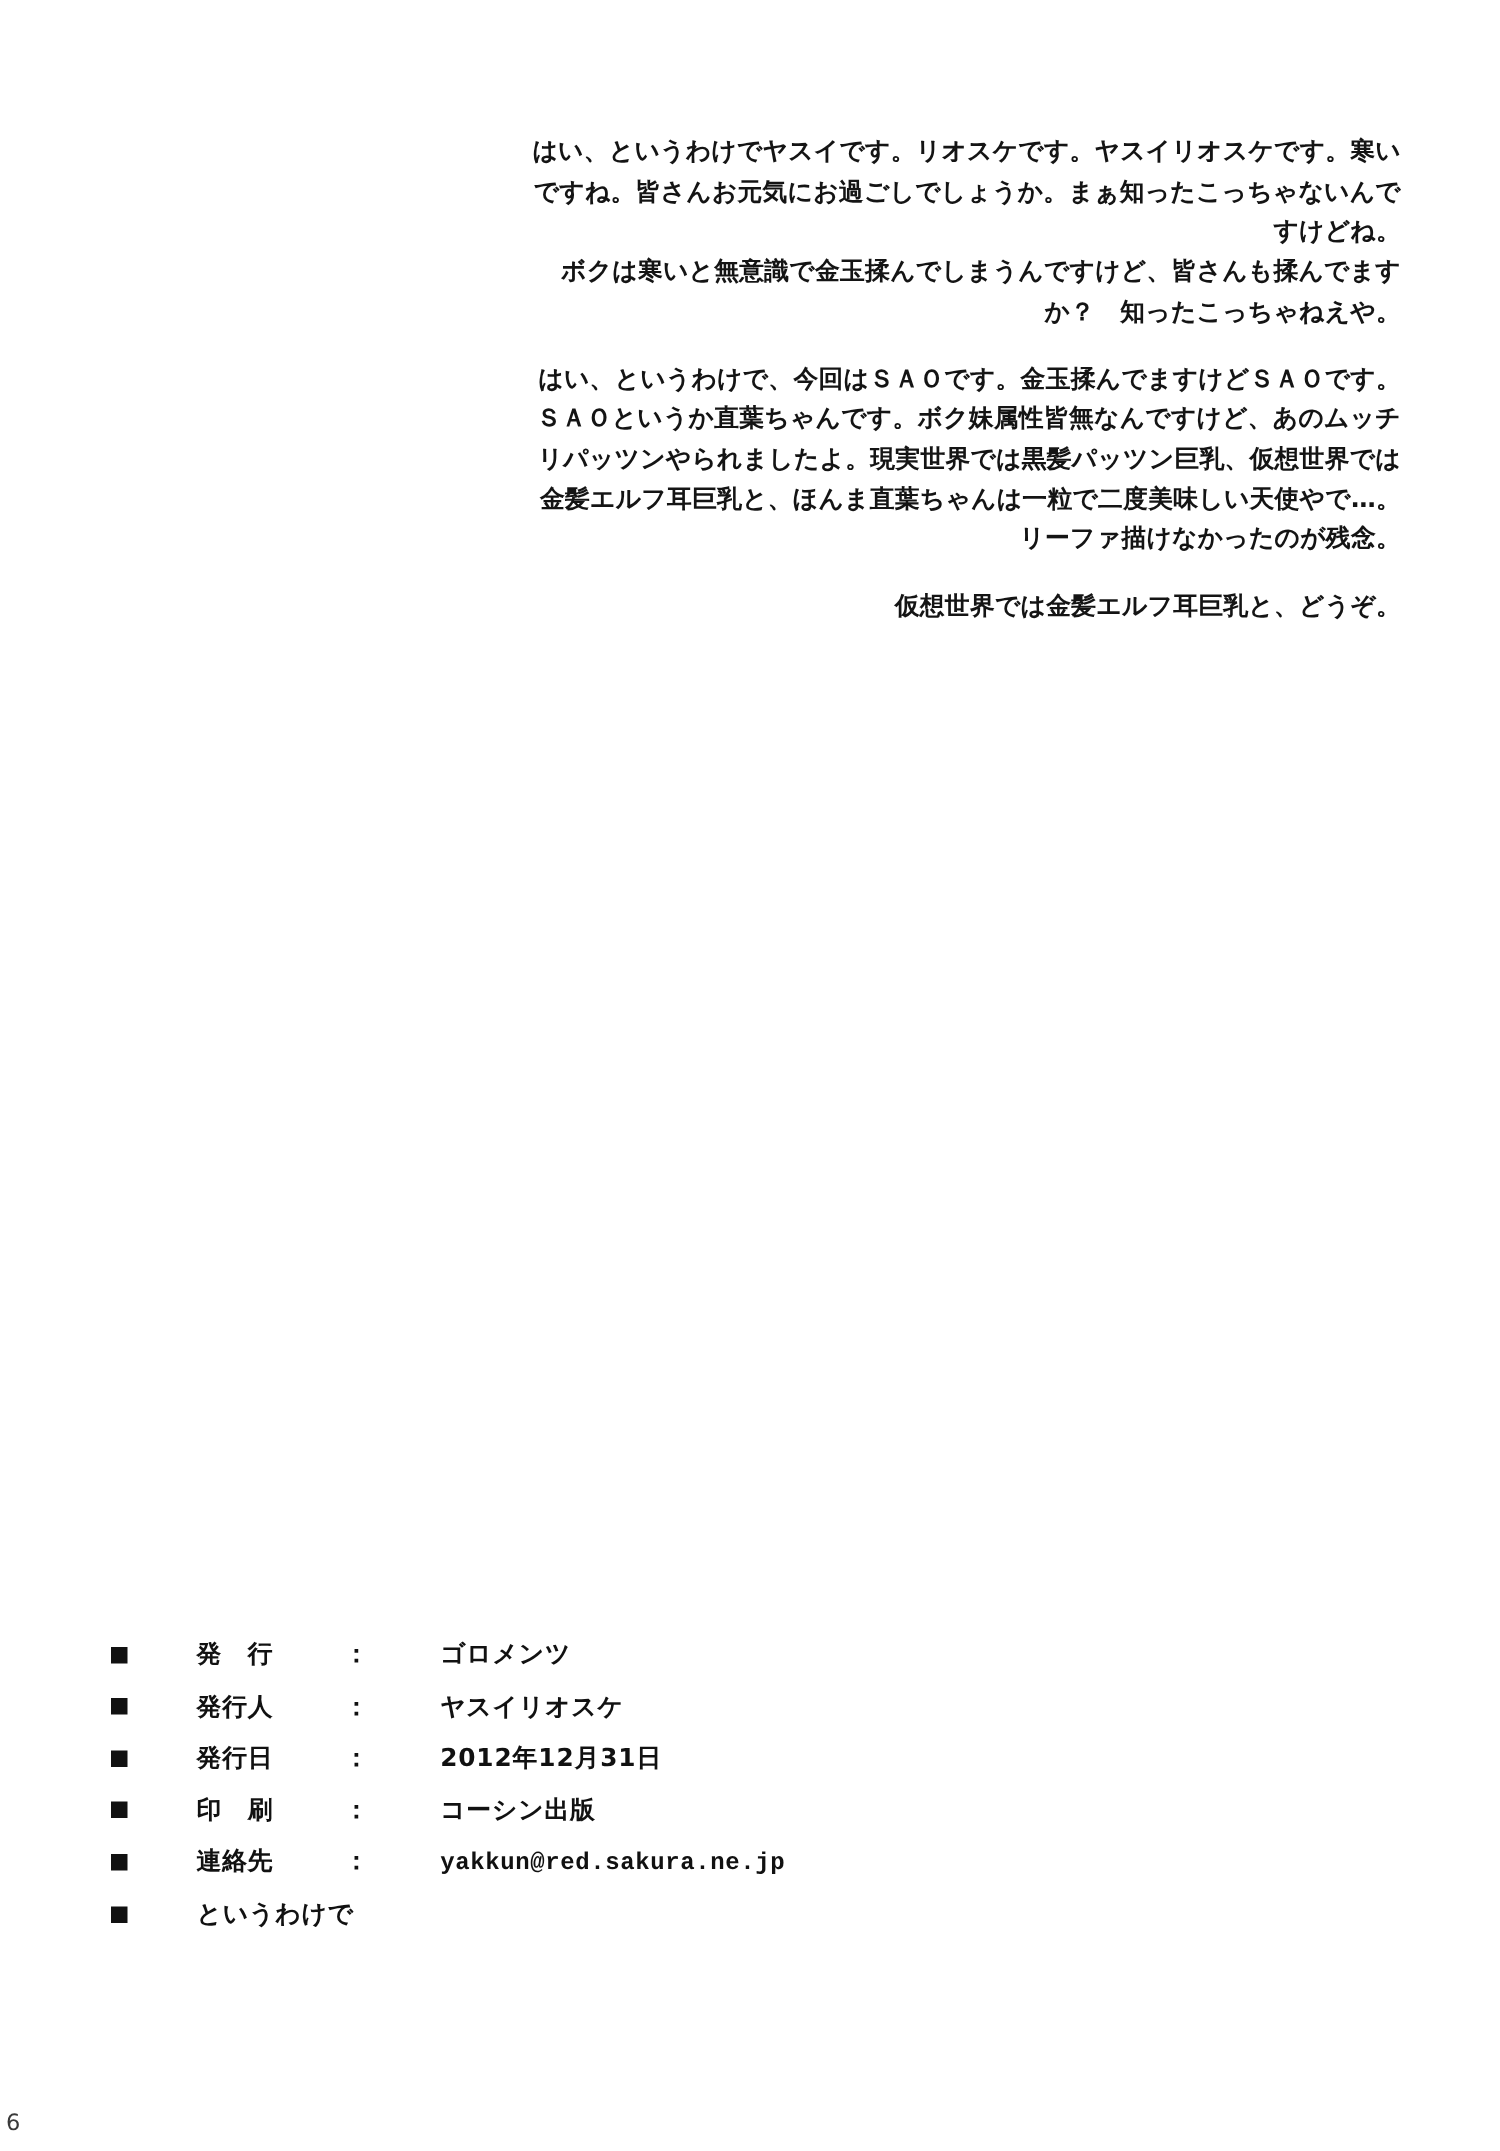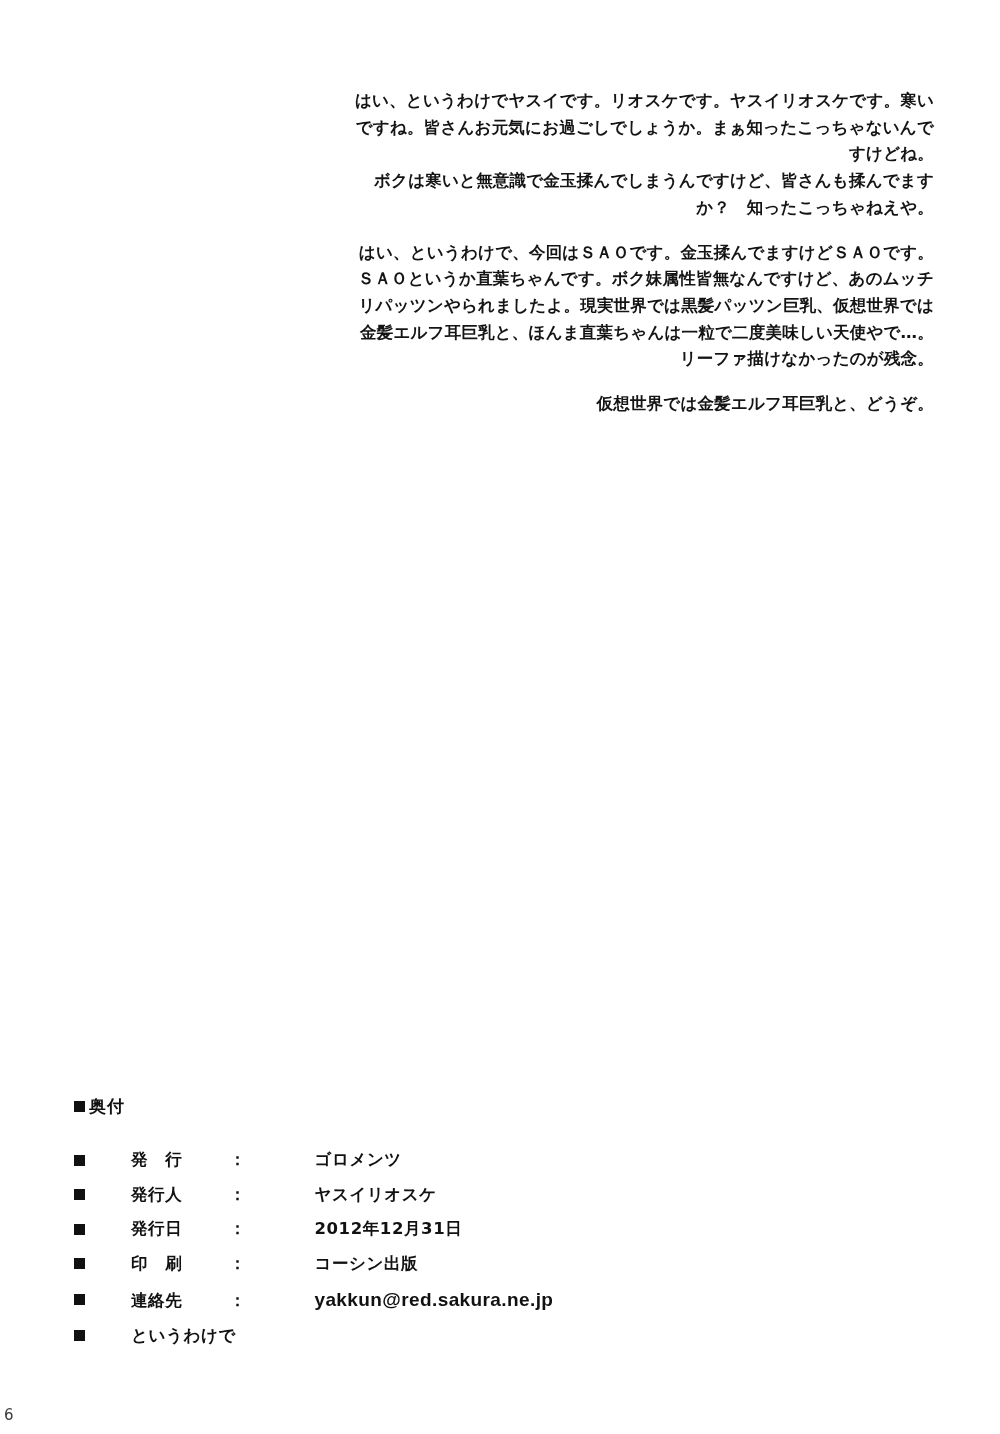--- a/index.html
+++ b/index.html
@@ -90,25 +90,24 @@
   .c-label {
     white-space: nowrap;
   }
   .c-sep {
     padding: 0 6px;
     white-space: pre;
   }
   .c-value {
     white-space: nowrap;
     font-family: "DejaVu Sans", sans-serif;
-    margin-left: 21px;
   }
   .c-value.mono {
-    font-family: Liberation Sans, sans-serif;
-    font-size: 19px;
+    font-family: Liberation Mono, monospace;
+    font-size: 16px;
     letter-spacing: 0.4px;
   }
   .colophon-row.single .c-label {
     letter-spacing: 0.6px;
   }
 
   
   .page-number {
     position: absolute;
     left: 4px;
@@ -123,24 +122,20 @@
 
 <div class="page">
 
   <section class="afterword">
     <p class="para">はい、というわけでヤスイです。リオスケです。ヤスイリオスケです。寒いですね。皆さんお元気にお過ごしでしょうか。まぁ知ったこっちゃないんですけどね。<br>ボクは寒いと無意識で金玉揉んでしまうんですけど、皆さんも揉んでますか？　知ったこっちゃねえや。</p>
     <p class="para">はい、というわけで、今回はＳＡＯです。金玉揉んでますけどＳＡＯです。ＳＡＯというか直葉ちゃんです。ボク妹属性皆無なんですけど、あのムッチリパッツンやられましたよ。現実世界では黒髪パッツン巨乳、仮想世界では金髪エルフ耳巨乳と、ほんま直葉ちゃんは一粒で二度美味しい天使やで…。リーファ描けなかったのが残念。</p>
     <p class="para">仮想世界では金髪エルフ耳巨乳と、どうぞ。</p>
   </section>
 
   <section class="colophon">
-    <div class="colophon-title">
-      <span class="sq"></span>
-      <span>奥付</span>
-    </div>
 
     <ul class="colophon-list">
       <li class="colophon-row">
         <span class="sq"></span>
         <span class="c-label">発　行</span>
         <span class="c-sep">：</span>
         <span class="c-value">ゴロメンツ</span>
       </li>
       <li class="colophon-row">
         <span class="sq"></span>

